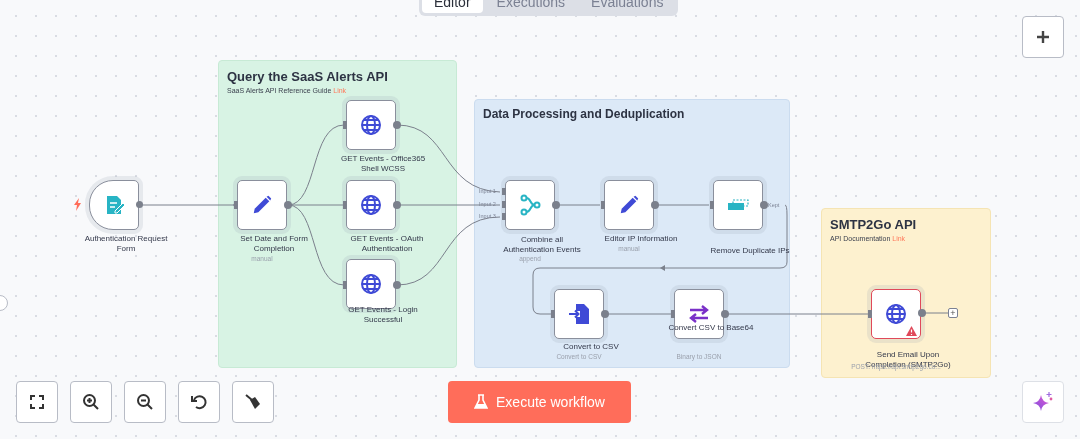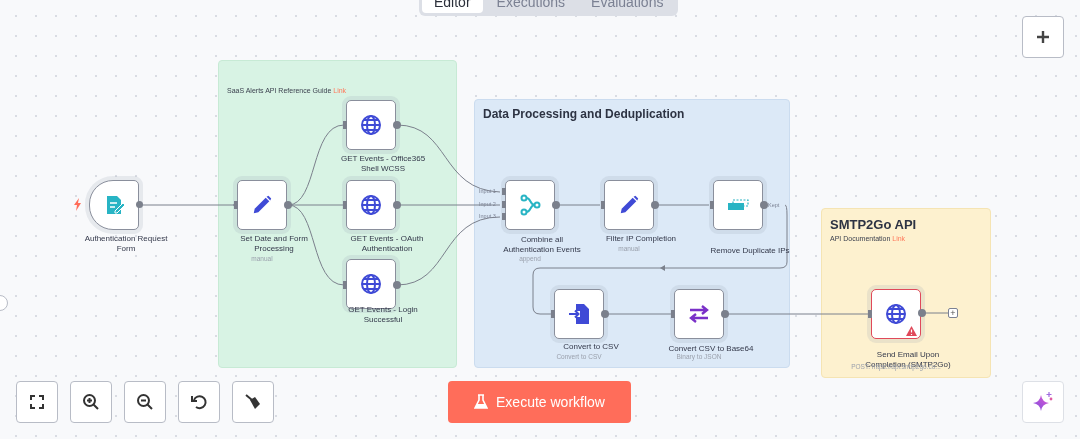--- a/index.html
+++ b/index.html
@@ -74,20 +74,21 @@
 </head>
 <body>
 
 <div class="tabs">
   <div class="tab active">Editor</div>
   <div class="tab">Executions</div>
   <div class="tab">Evaluations</div>
 </div>
 
 <div class="sticky green">
+  <div class="st-title">Query the SaaS Alerts API</div>
   <div class="st-sub"><span>SaaS Alerts API Reference Guide</span> <span class="lnk">Link</span></div>
 </div>
 <div class="sticky blue">
   <div class="st-title" style="top:7px;font-size:12px">Data Processing and Deduplication</div>
 </div>
 <div class="sticky yellow">
   <div class="st-title">SMTP2Go API</div>
   <div class="st-sub"><span>API Documentation</span> <span class="lnk">Link</span></div>
 </div>
 
@@ -126,21 +127,21 @@
 </div>
 <span style="position:absolute;left:136px;top:201px;width:7px;height:7px;border-radius:50%;background:#7b808c"></span>
 <div class="node-label" style="left:59px;top:234px">Authentication Request Form</div>
 
 <div class="node" style="left:237px;top:180px">
   <svg width="22" height="22" viewBox="0 0 24 24">
     <path d="M3 21 l1 -5 L16 4 l4 4 L8 20z" fill="#3f4ad6"></path>
     <path d="M17 3 l2 -1 l3 3 l-1 2z" fill="#3f4ad6"></path>
   </svg>
 </div>
-<div class="node-label" style="left:207px;top:234px">Set Date and Form Processing</div>
+<div class="node-label" style="left:207px;top:234px">Set Date and Form Completion</div>
 <div class="node-sub" style="left:207px;top:255px">manual</div>
 
 <div class="node" style="left:346px;top:100px">
   <svg width="24" height="24" viewBox="0 0 24 24">
     <g fill="none" stroke="#3f4ad6" stroke-width="2">
         <circle cx="12" cy="12" r="9"></circle>
         <ellipse cx="12" cy="12" rx="4" ry="9"></ellipse>
         <path d="M3 12 h18 M5 7 h14 M5 17 h14"></path>
       </g>
   </svg>
@@ -184,21 +185,21 @@
 </div>
 <div class="node-label" style="left:475px;top:235px">Combine all Authentication Events</div>
 <div class="node-sub" style="left:475px;top:255px">append</div>
 
 <div class="node" style="left:604px;top:180px">
   <svg width="22" height="22" viewBox="0 0 24 24">
     <path d="M3 21 l1 -5 L16 4 l4 4 L8 20z" fill="#3f4ad6"></path>
     <path d="M17 3 l2 -1 l3 3 l-1 2z" fill="#3f4ad6"></path>
   </svg>
 </div>
-<div class="node-label" style="left:574px;top:234px">Filter IP Completion</div>
+<div class="node-label" style="left:574px;top:234px">Editor IP Information</div>
 <div class="node-sub" style="left:574px;top:245px">manual</div>
 
 <div class="node" style="left:713px;top:180px">
   <svg width="24" height="24" viewBox="0 0 24 24">
     <rect x="2" y="10" width="16" height="7" fill="#28b4c4"></rect>
     <rect x="7" y="7" width="15" height="6" fill="none" stroke="#28b4c4" stroke-width="1.2" stroke-dasharray="2 1.5"></rect>
   </svg>
 </div>
 <div class="port-label" style="left:768px;top:202px">Kept</div>
 <div class="node-label" style="left:683px;top:246px">Remove Duplicate IPs</div>
@@ -213,21 +214,21 @@
 <div class="node-sub" style="left:524px;top:353px">Convert to CSV</div>
 
 <div class="node" style="left:674px;top:289px">
   <svg width="24" height="24" viewBox="0 0 24 24">
     <g stroke="#7a30c8" stroke-width="2.4" fill="none">
         <path d="M3 8 h17 M15 4 l5 4 l-5 4"></path>
         <path d="M21 16 h-17 M9 12 l-5 4 l5 4"></path>
       </g>
   </svg>
 </div>
-<div class="node-label" style="left:644px;top:344px">Convert CSV to Base64</div>
+<div class="node-label" style="left:644px;top:323px">Convert CSV to Base64</div>
 <div class="node-sub" style="left:644px;top:353px">Binary to JSON</div>
 
 <div class="node error" style="left:871px;top:289px">
   <svg width="24" height="24" viewBox="0 0 24 24">
     <g fill="none" stroke="#3f4ad6" stroke-width="2">
         <circle cx="12" cy="12" r="9"></circle>
         <ellipse cx="12" cy="12" rx="4" ry="9"></ellipse>
         <path d="M3 12 h18 M5 7 h14 M5 17 h14"></path>
       </g>
   </svg>

